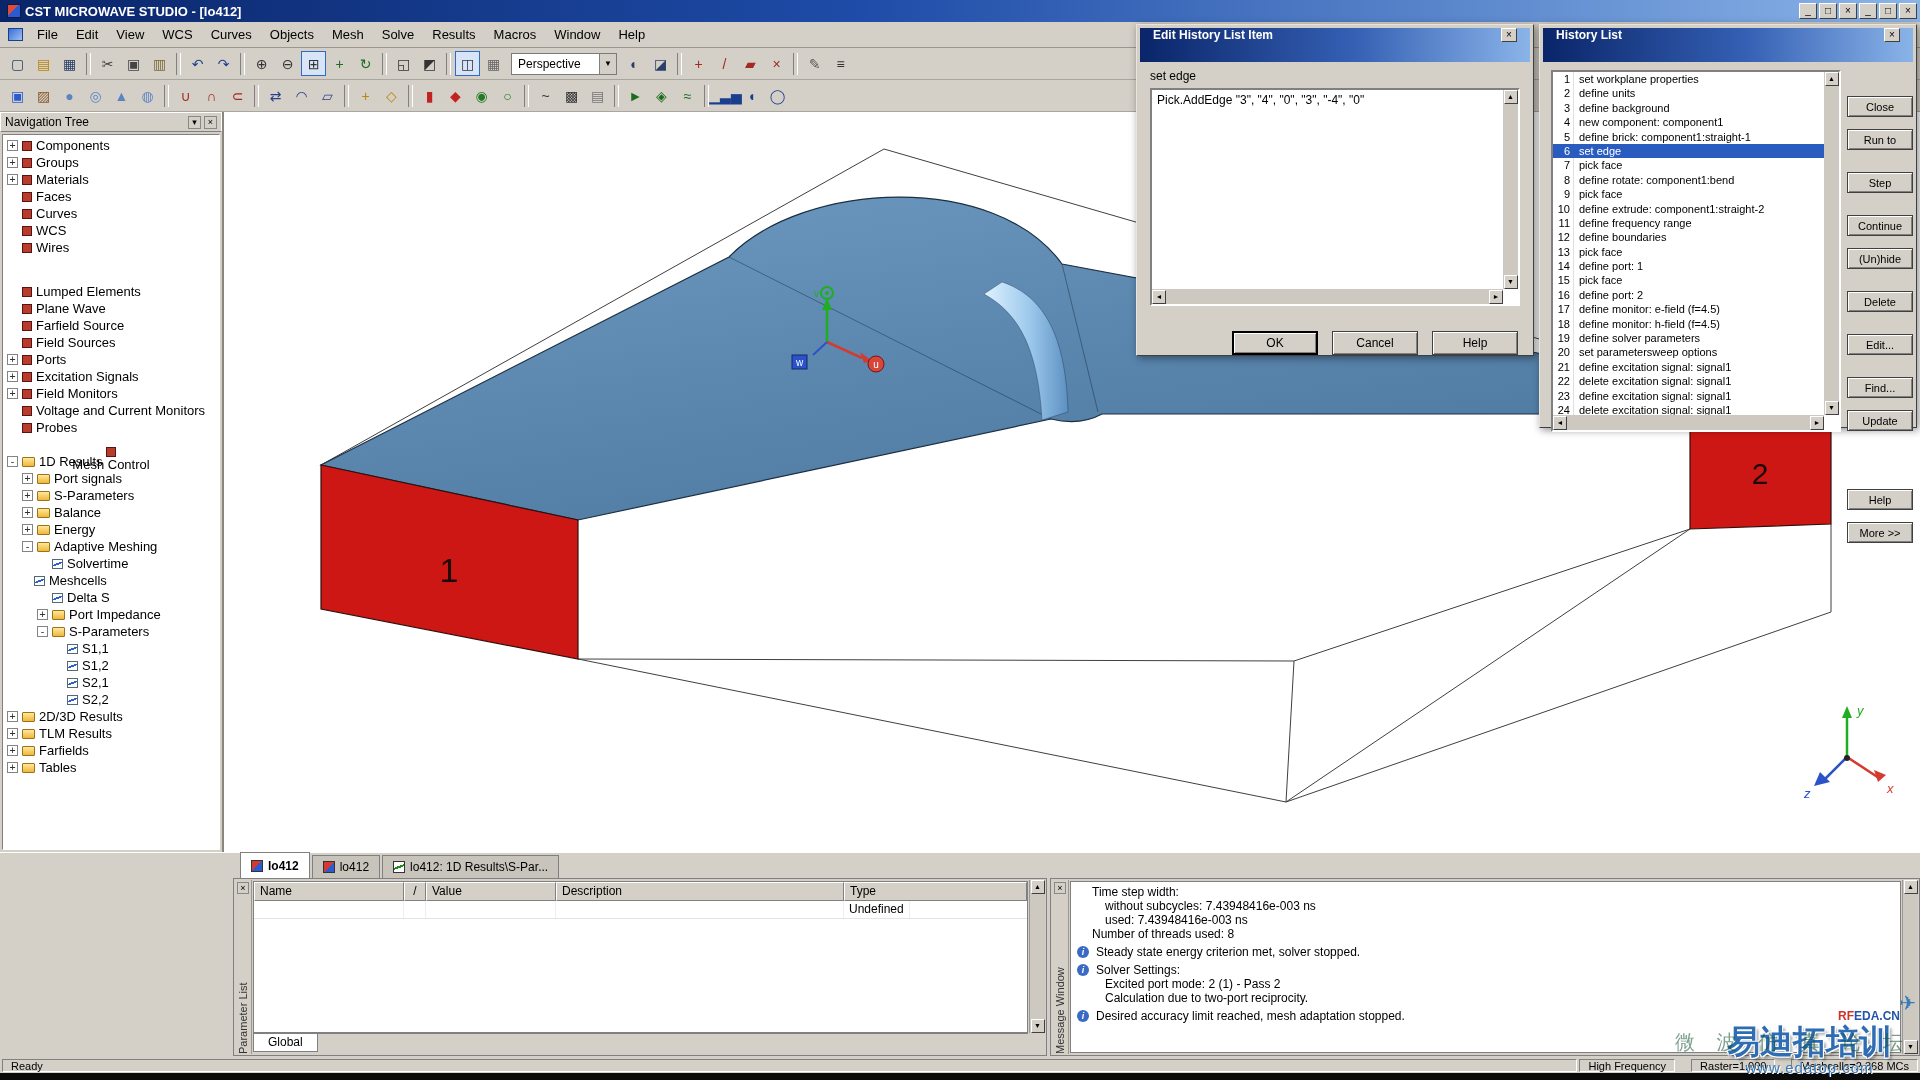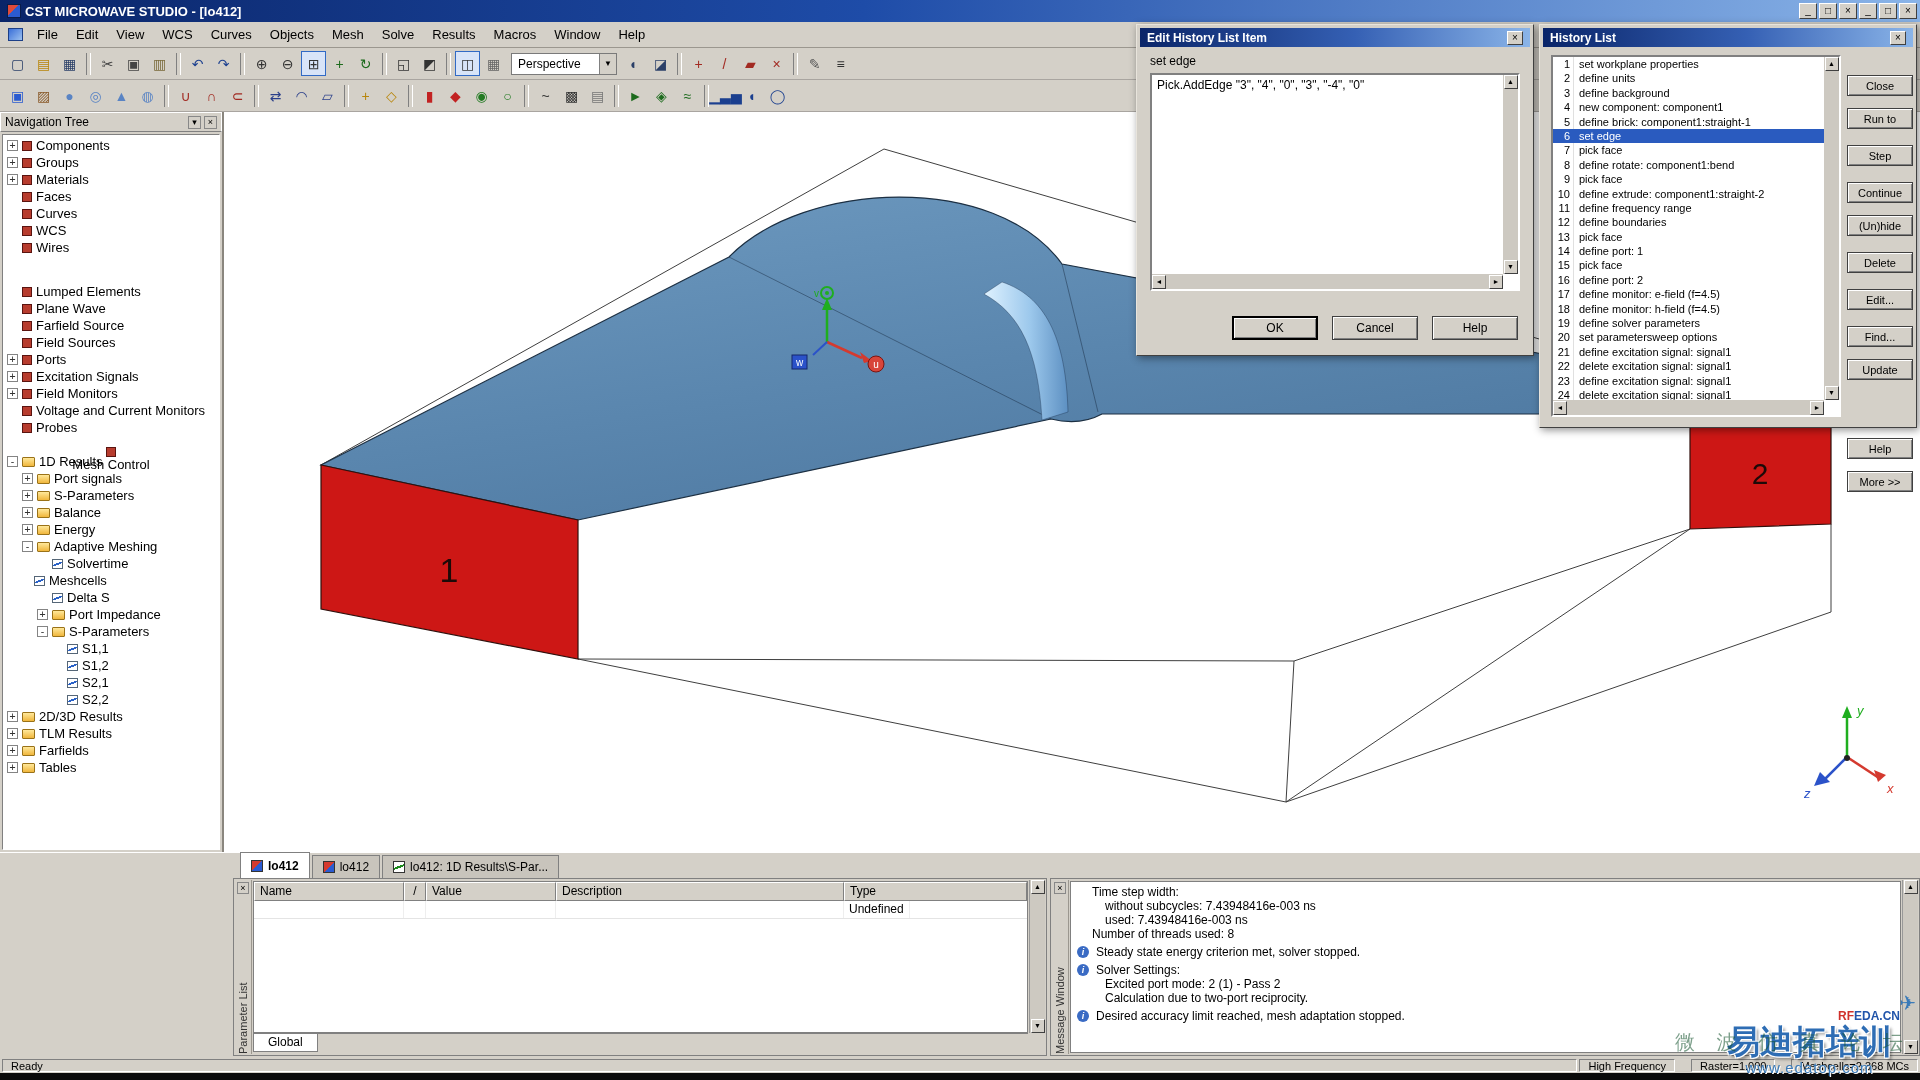--- a/index.html
+++ b/index.html
@@ -90,21 +90,21 @@
   .micon.info{display:block;width:12px;height:12px;border-radius:50%;background:#3a6bc4;color:#fff;font-size:9px;font-weight:bold;font-style:italic;text-align:center;line-height:12px;margin-right:5px;flex:none}
 
   
   #status{position:absolute;left:0;top:1058px;width:100%;height:15px;background:#d4d0c8;display:flex;align-items:center;font-size:11px;padding:0 2px;gap:2px}
   .scell{border:1px solid;border-color:#808080 #fff #fff #808080;height:13px;display:flex;align-items:center;padding:0 8px;white-space:nowrap}
   .scell.ready{flex:1}
   #taskbar{position:absolute;left:0;bottom:0;width:100%;height:7px;background:#0a0a0a}
 
   
   .float-win{position:absolute;background:#d4d0c8;border:1px solid;border-color:#e8e4dc #404040 #404040 #e8e4dc;box-shadow:2px 2px 8px rgba(0,0,0,.45);padding:3px;z-index:40}
-  .f-title{height:19px;background:linear-gradient(90deg,#0a2569,#3560b4 55%,#8ab4e8);color:#fff;font-weight:bold;font-size:12px;display:flex;align-items:center;padding:0 7px}
+  .f-title{height:34px;background:linear-gradient(90deg,#0a2569,#3560b4 55%,#8ab4e8);color:#fff;font-weight:bold;font-size:12px;display:flex;padding:0 13px}
   .f-close{margin-left:auto;width:16px;height:14px;background:#d4d0c8;color:#000;border:1px solid;border-color:#fff #404040 #404040 #fff;font-size:10px;line-height:12px;text-align:center;font-weight:normal}
   .f-body{position:relative;height:calc(100% - 21px)}
 
   #edit-dialog{left:1136px;top:24px;width:398px;height:332px}
   .dlg-label{position:absolute;left:10px;top:7px;font-size:12px}
   .dlg-text{position:absolute;left:10px;top:26px;right:10px;height:218px;background:#fff;border:2px solid;border-color:#808080 #fff #fff #808080;font-size:12px}
   .dlg-text .txt{position:absolute;left:5px;top:3px;right:20px;white-space:pre;overflow:hidden}
   .hscrollbar{position:absolute;left:0;bottom:0;right:15px;height:15px;background:#cdc9c1;display:flex;justify-content:space-between;align-items:center}
   .vscrollbar{position:absolute;top:0;bottom:15px;right:0;width:15px;background:#cdc9c1;display:flex;flex-direction:column;justify-content:space-between;align-items:center}
   .dlg-btns{position:absolute;right:12px;bottom:10px;display:flex}
@@ -113,21 +113,21 @@
   .dbtn.default{border:2px solid #000}
 
   #history-win{left:1539px;top:24px;width:378px;height:404px}
   .hist-list{position:absolute;left:8px;top:8px;width:290px;height:362px;background:#fff;border:2px solid;border-color:#808080 #fff #fff #808080;overflow:hidden;font-size:11px}
   .hist-rows{position:absolute;left:0;top:0;right:15px;bottom:15px;overflow:hidden}
   .hrow{display:flex;height:14.4px;line-height:14px;white-space:nowrap}
   .hnum{width:21px;flex:none;padding-right:3px;text-align:right;border-right:1px solid #e0e0e0;margin-right:5px}
   .hrow.selected{background:#2a5bbf;color:#fff}
   .hrow.selected .hnum{border-right-color:#2a5bbf}
   .hist-btns{position:absolute;left:304px;top:12px;width:66px;display:flex;flex-direction:column}
-  .hbtn{height:21px;margin-top:16px;background:#d4d0c8;border:1px solid #404040;box-shadow:inset 1px 1px #fff,inset -1px -1px #808080;font-size:11px;font-family:inherit}
+  .hbtn{height:21px;margin-top:22px;background:#d4d0c8;border:1px solid #404040;box-shadow:inset 1px 1px #fff,inset -1px -1px #808080;font-size:11px;font-family:inherit}
   .hbtn.gap{margin-top:12px}
   .hbtn.biggap{margin-top:58px}
 
   
   #watermark{position:absolute;right:28px;bottom:4px;z-index:60;text-align:center;pointer-events:none}
   .wm-faint{position:absolute;left:-52px;top:4px;color:#14532d;opacity:.55;font-size:20px;letter-spacing:8px;white-space:nowrap}
   .wm-main{font-size:33px;font-weight:bold;color:#2e6db4;line-height:34px;
     text-shadow:1px 1px 0 #fff,-1px -1px 0 #fff,1px -1px 0 #fff,-1px 1px 0 #fff,3px 3px 3px rgba(0,0,0,.35)}
   .wm-url{font-size:15px;color:#3a7ab8;letter-spacing:1px;text-shadow:1px 1px 0 #fff}
   .wm-rfeda{position:absolute;right:-8px;top:-16px;font-size:12px;font-weight:bold;white-space:nowrap}

